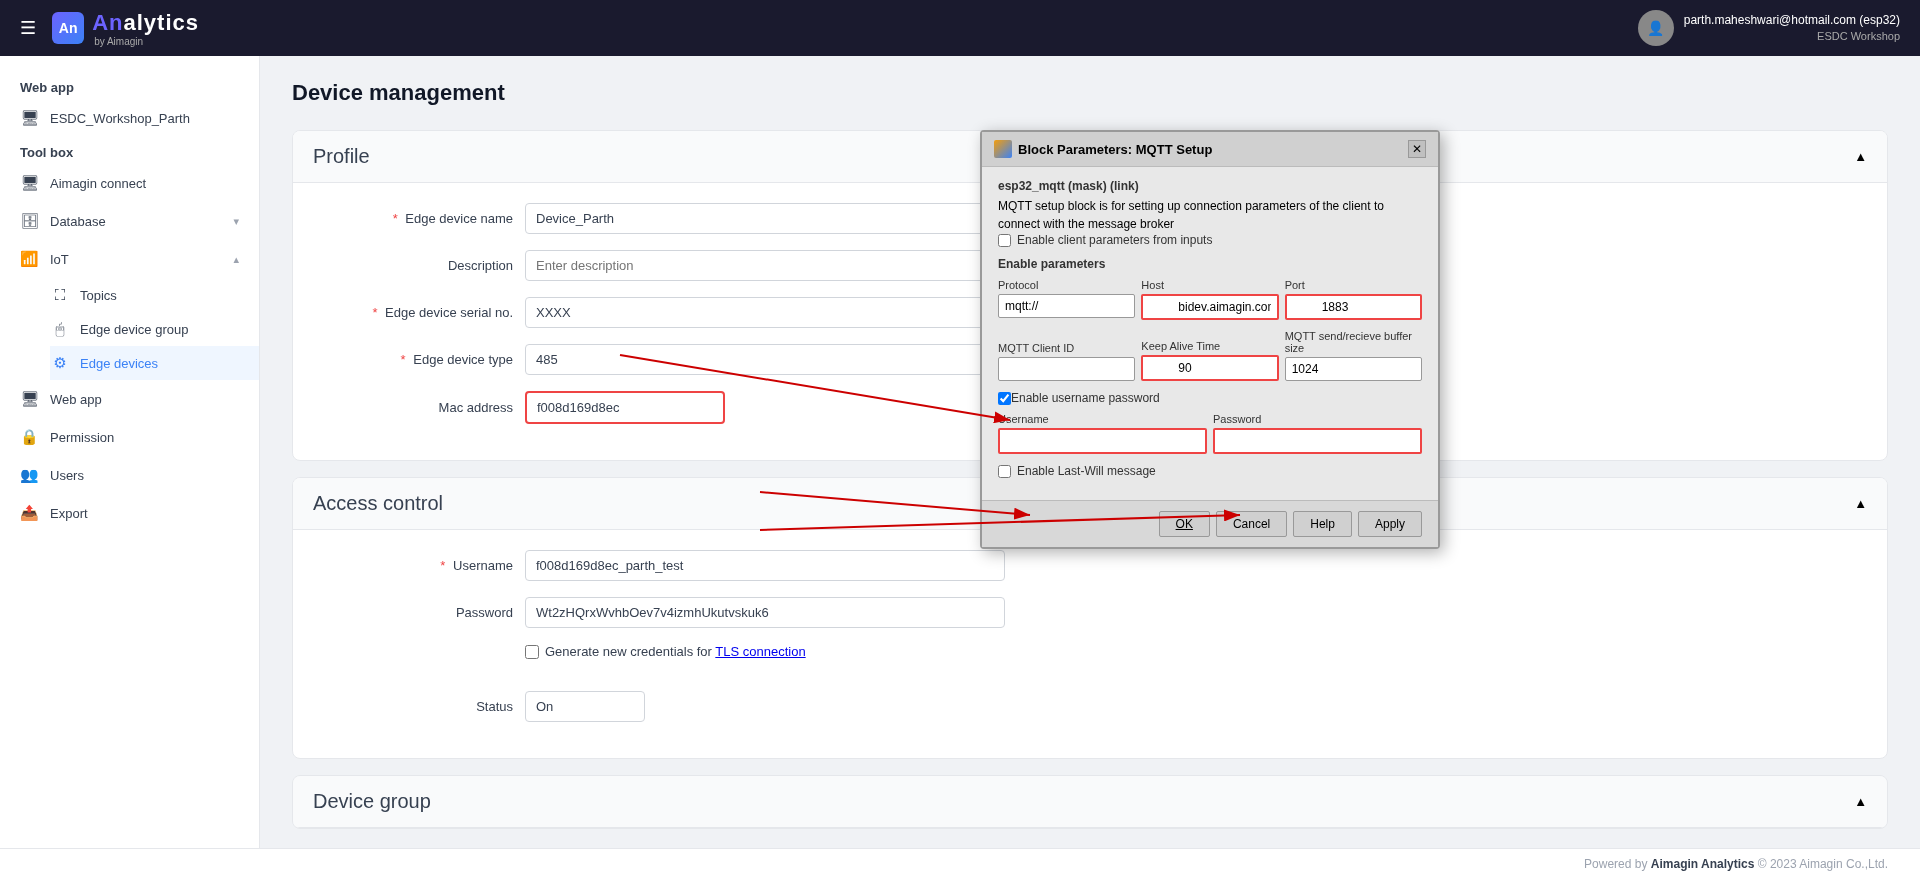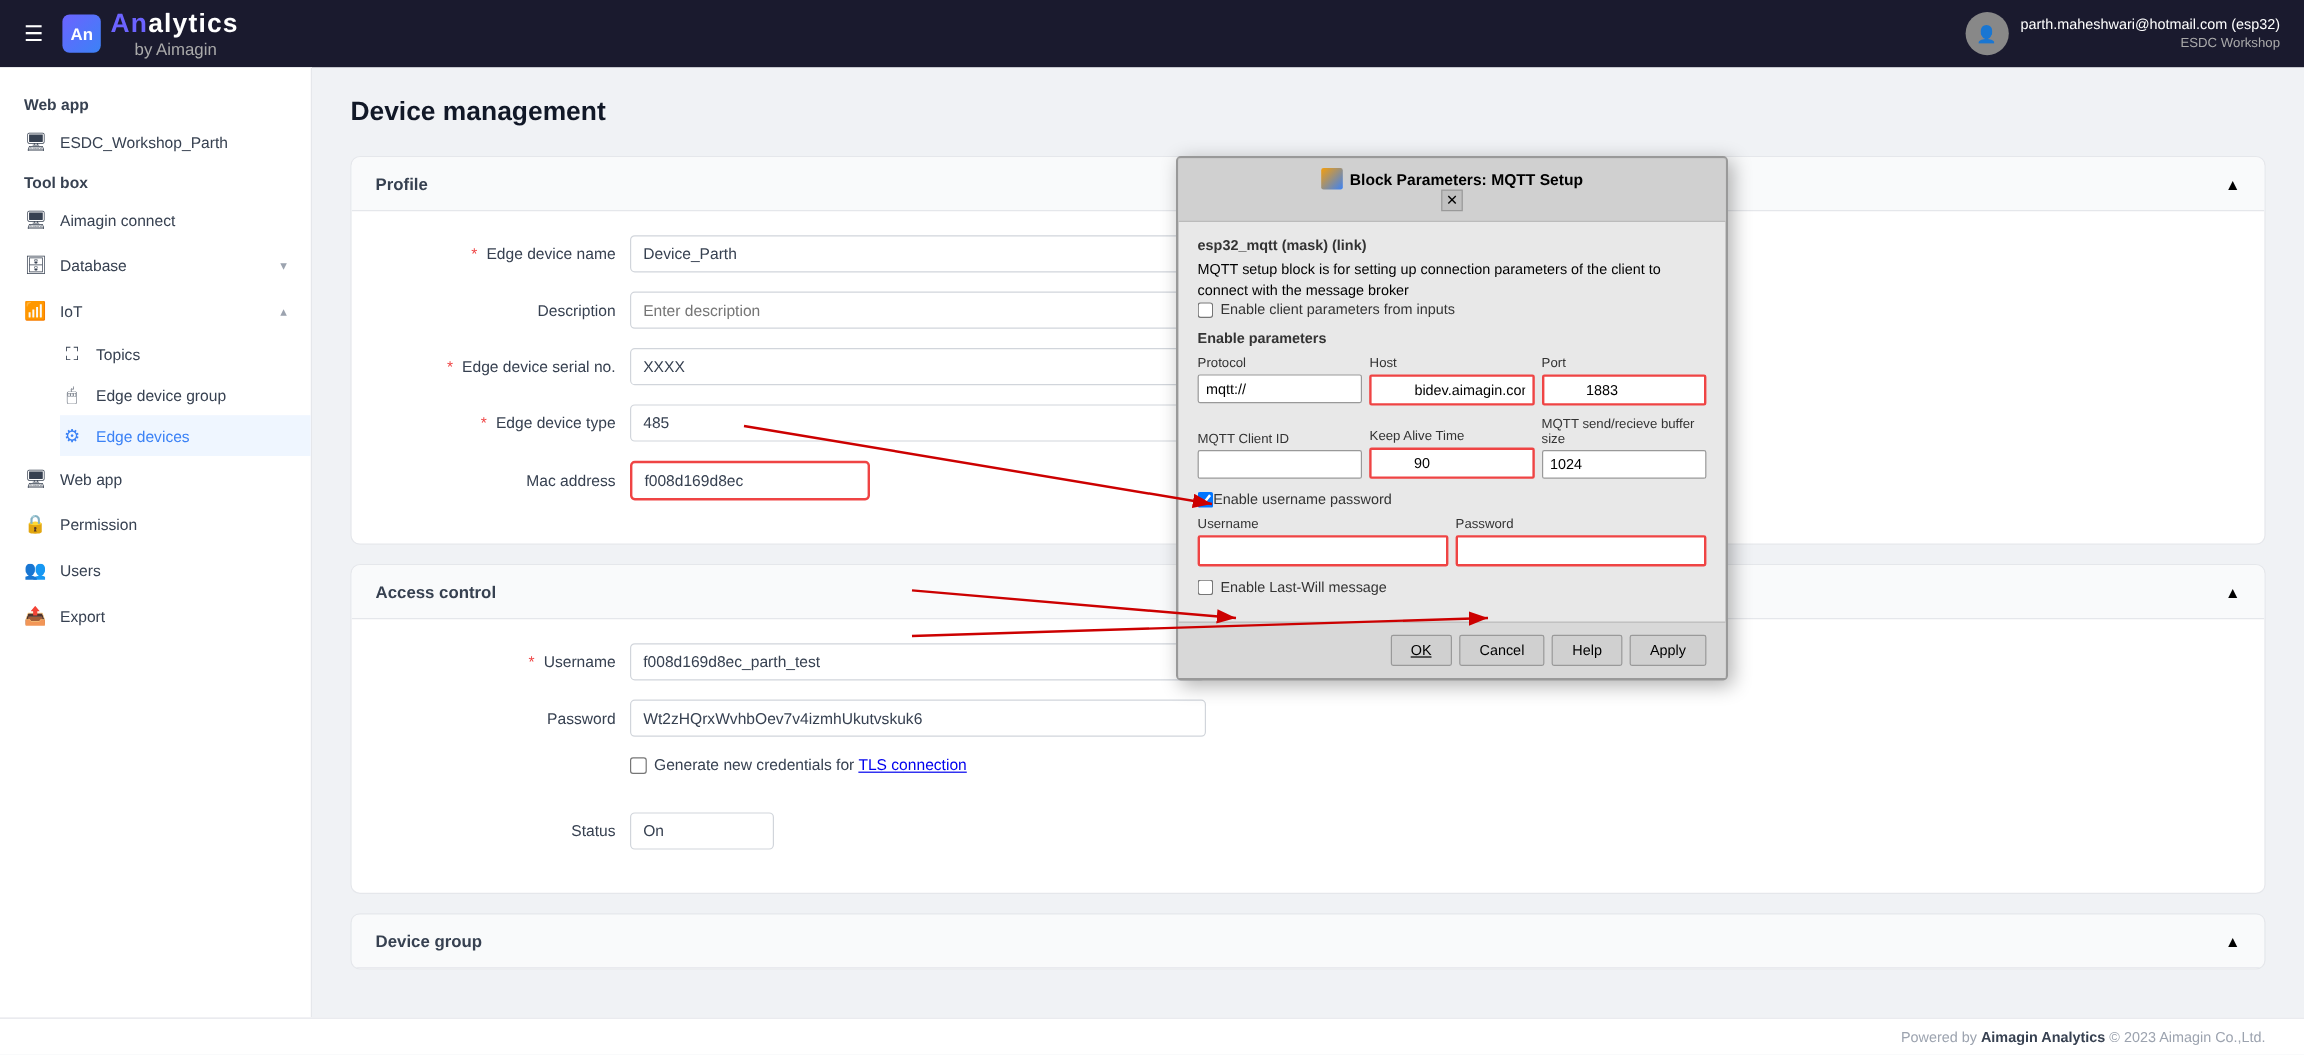--- a/index.html
+++ b/index.html
@@ -13,21 +13,21 @@
       align-items: center;
       padding: 0 20px;
       height: 56px;
       flex-shrink: 0;
     }
     .navbar-hamburger { font-size: 18px; margin-right: 16px; cursor: pointer; }
     .navbar-logo { display: flex; align-items: center; gap: 8px; }
     .navbar-logo-icon { width: 32px; height: 32px; background: linear-gradient(135deg, #6c63ff, #3b82f6); border-radius: 6px; display: flex; align-items: center; justify-content: center; font-weight: bold; font-size: 14px; color: white; }
     .navbar-title { font-size: 22px; font-weight: 600; letter-spacing: 1px; }
     .navbar-title span { color: #6c63ff; }
-    .navbar-subtitle { font-size: 14px; color: #aaa; margin-left: 20px; }
+    .navbar-subtitle { font-size: 10px; color: #aaa; margin-left: 2px; }
     .navbar-spacer { flex: 1; }
     .navbar-user { display: flex; align-items: center; gap: 10px; }
     .navbar-avatar { width: 36px; height: 36px; border-radius: 50%; background: #888; display: flex; align-items: center; justify-content: center; color: white; font-size: 14px; }
     .navbar-user-info { text-align: right; line-height: 1.4; }
     .navbar-user-email { font-size: 12px; }
     .navbar-user-workshop { font-size: 11px; color: #aaa; }
 
     
     .layout { display: flex; flex: 1; overflow: hidden; }
 
@@ -78,21 +78,21 @@
     }
     .card-header {
       display: flex;
       align-items: center;
       justify-content: space-between;
       padding: 14px 20px;
       background: #f9fafb;
       border-bottom: 1px solid #e5e7eb;
       cursor: pointer;
     }
-    .card-header-title { font-weight: 700; font-size: 14px; color: #374151; }
+    .card-header-title { font-weight: 400; font-size: 20px; color: #374151; }
     .card-body { padding: 20px; }
 
     
     .form-row {
       display: flex;
       align-items: center;
       margin-bottom: 16px;
       gap: 12px;
     }
     .form-label {
@@ -134,21 +134,20 @@
     }
     .modal-titlebar {
       background: #d0d0d0;
       border-bottom: 1px solid #bbb;
       padding: 8px 12px;
       display: flex;
       align-items: center;
       justify-content: space-between;
       font-size: 13px;
       font-weight: 600;
-      flex-direction: column;
     }
     .modal-titlebar-left { display: flex; align-items: center; gap: 6px; }
     .modal-titlebar-icon { width: 18px; height: 18px; background: linear-gradient(135deg, #f59e0b, #3b82f6); border-radius: 2px; }
     .modal-close-btn {
       background: none;
       border: 1px solid #999;
       width: 18px;
       height: 18px;
       font-size: 12px;
       cursor: pointer;

